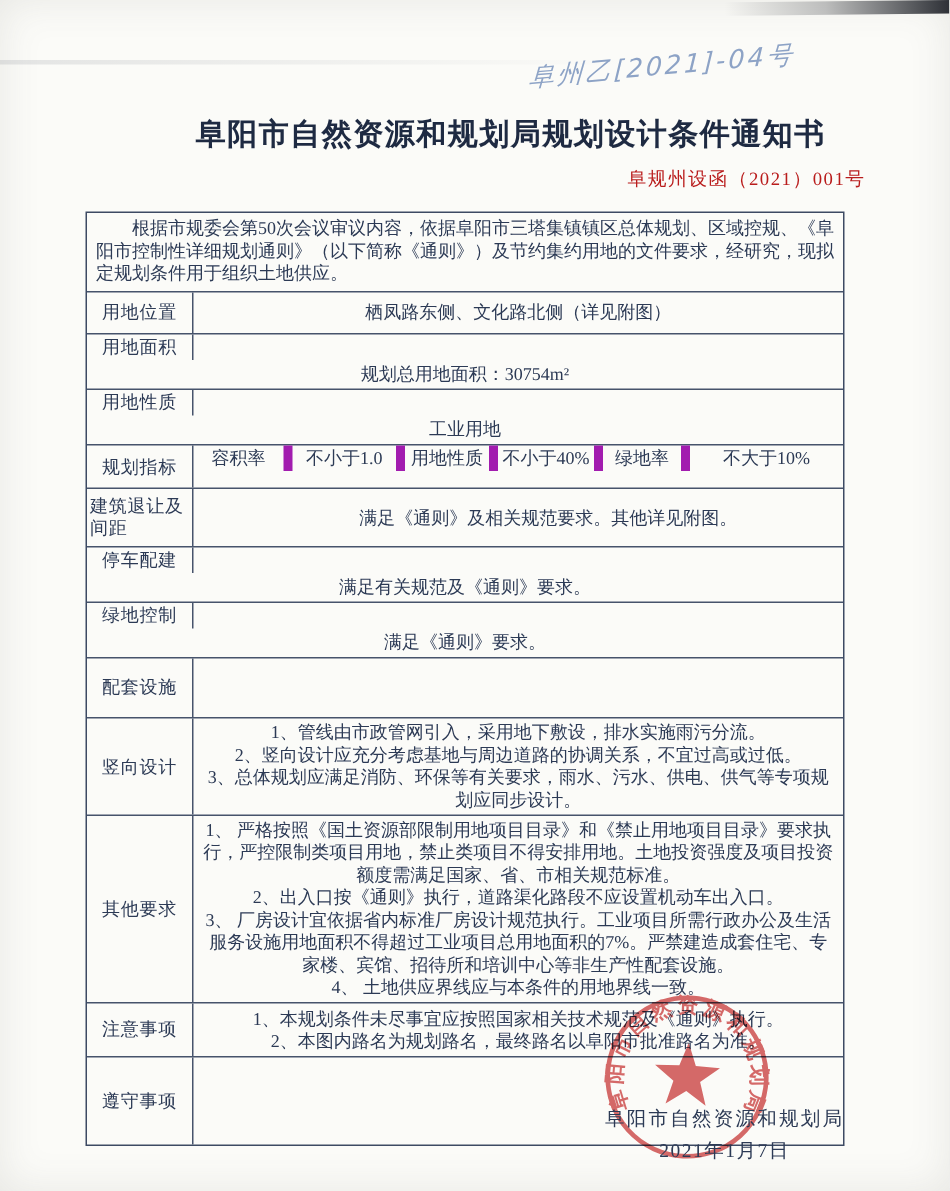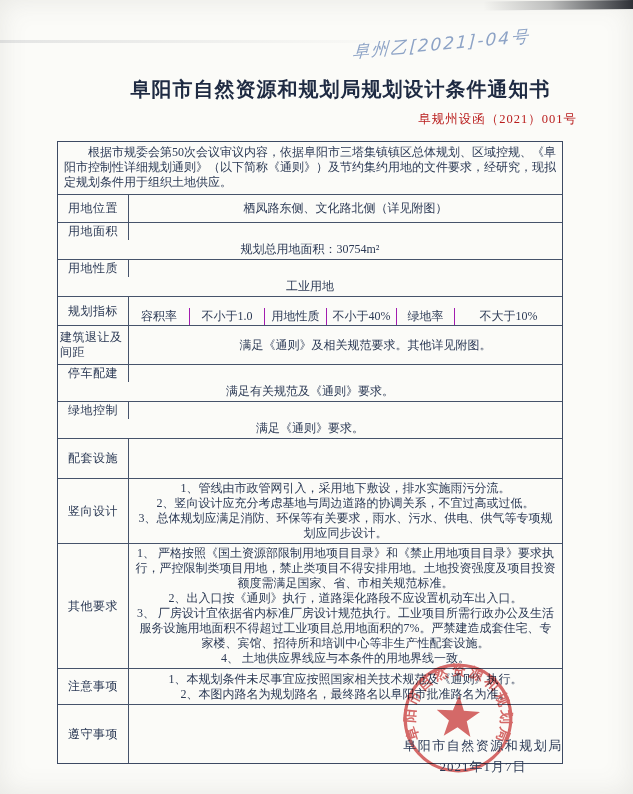--- a/index.html
+++ b/index.html
@@ -22,23 +22,23 @@
   
   .doc-table{position:absolute;top:141px;left:57px;width:506px;
         border:1.6px solid #3d4a63;box-sizing:border-box;font-size:12px;line-height:15px;}
   .row{display:flex;border-top:1px solid #46536b;box-sizing:border-box;align-items:stretch;}
   .row:first-child{border-top:none;}
   .intro-cell{padding:3px 6px 2px 6px;text-indent:2em;min-height:42px;}
   .label-cell{width:71px;min-width:71px;border-right:1px solid #46536b;box-sizing:border-box;
         display:flex;align-items:center;justify-content:center;
         font-size:12px;padding:1px 2px;letter-spacing:0.5px;}
   .content-cell{flex:1;padding:2px 5px;white-space:pre-line;display:flex;flex-direction:column;justify-content:center;text-align:center;}
-  .metric-cells{flex:1;display:flex;align-items:flex-end;}
+  .metric-cells{flex:1;display:flex;align-items:flex-start;}
   .m-cell{display:flex;align-items:center;justify-content:center;text-align:center;
-        border-left:1px solid #a21caf;box-sizing:border-box;padding:1px 2px;}
+        border-left:6px solid #a21caf;box-sizing:border-box;padding:1px 2px;}
   .m-cell:first-child{border-left:none;}
   .h-intro{min-height:47px;} .h-28{min-height:28px;} .h-33{min-height:33px;flex-direction:column;}
   .h-29{min-height:29px;} .h-39{min-height:39px;gap:40px;} .h-40{min-height:40px;}
   .h-62{min-height:62px;} .h-120{min-height:120px;} .h-36{min-height:36px;} .h-59{min-height:59px;}
   
   .stamp{position:absolute;left:401px;top:661px;width:114px;height:114px;
         opacity:0.82;mix-blend-mode:multiply;transform:rotate(3deg);}
   
   .signature{position:absolute;top:737px;right:40px;width:220px;text-align:center;
         font-size:13px;color:#2c3a55;letter-spacing:1.5px;}

